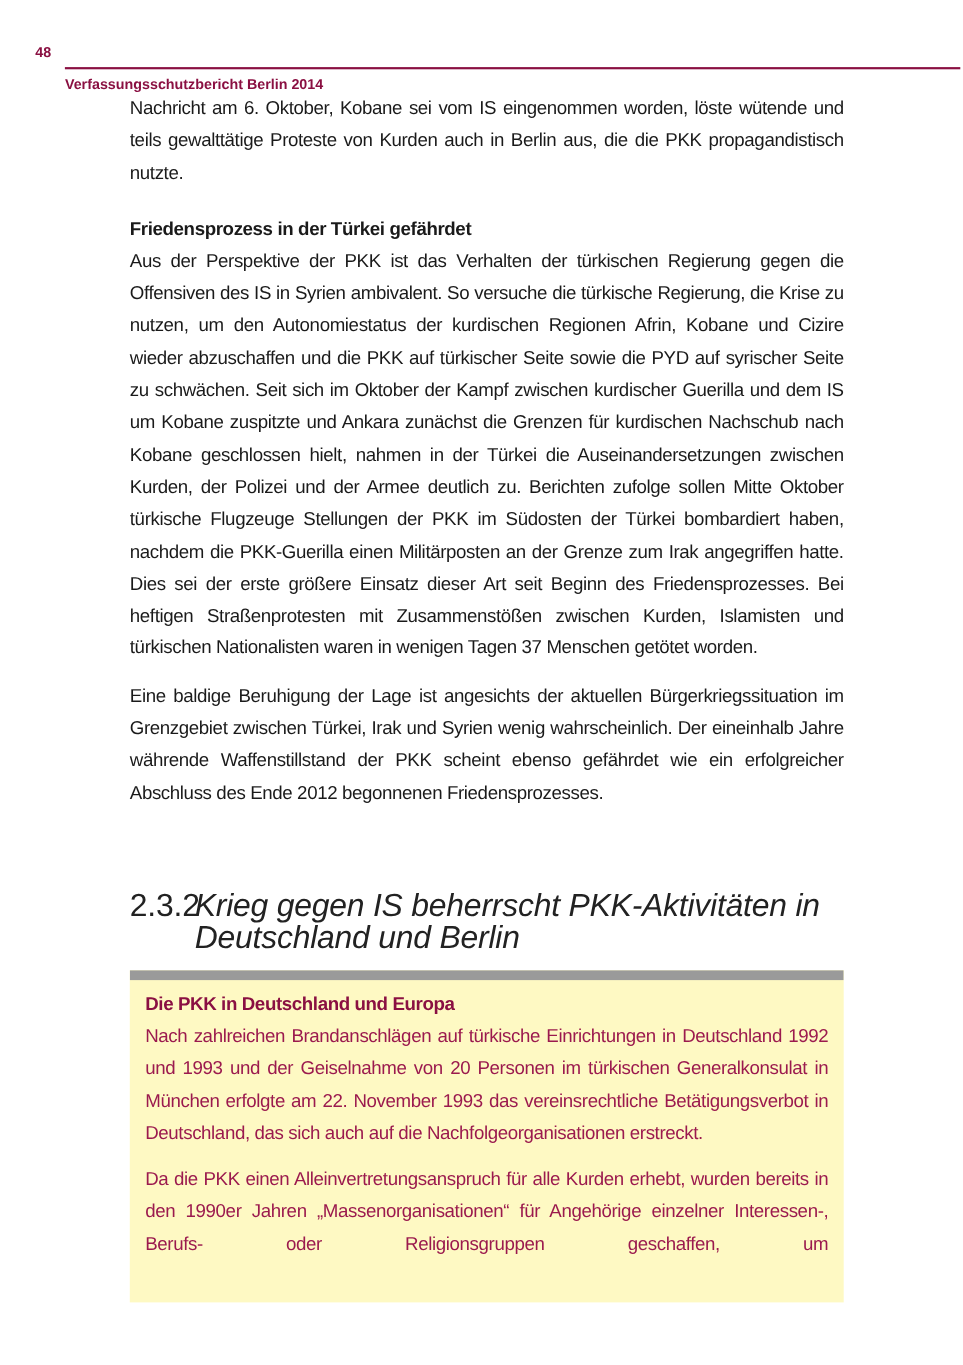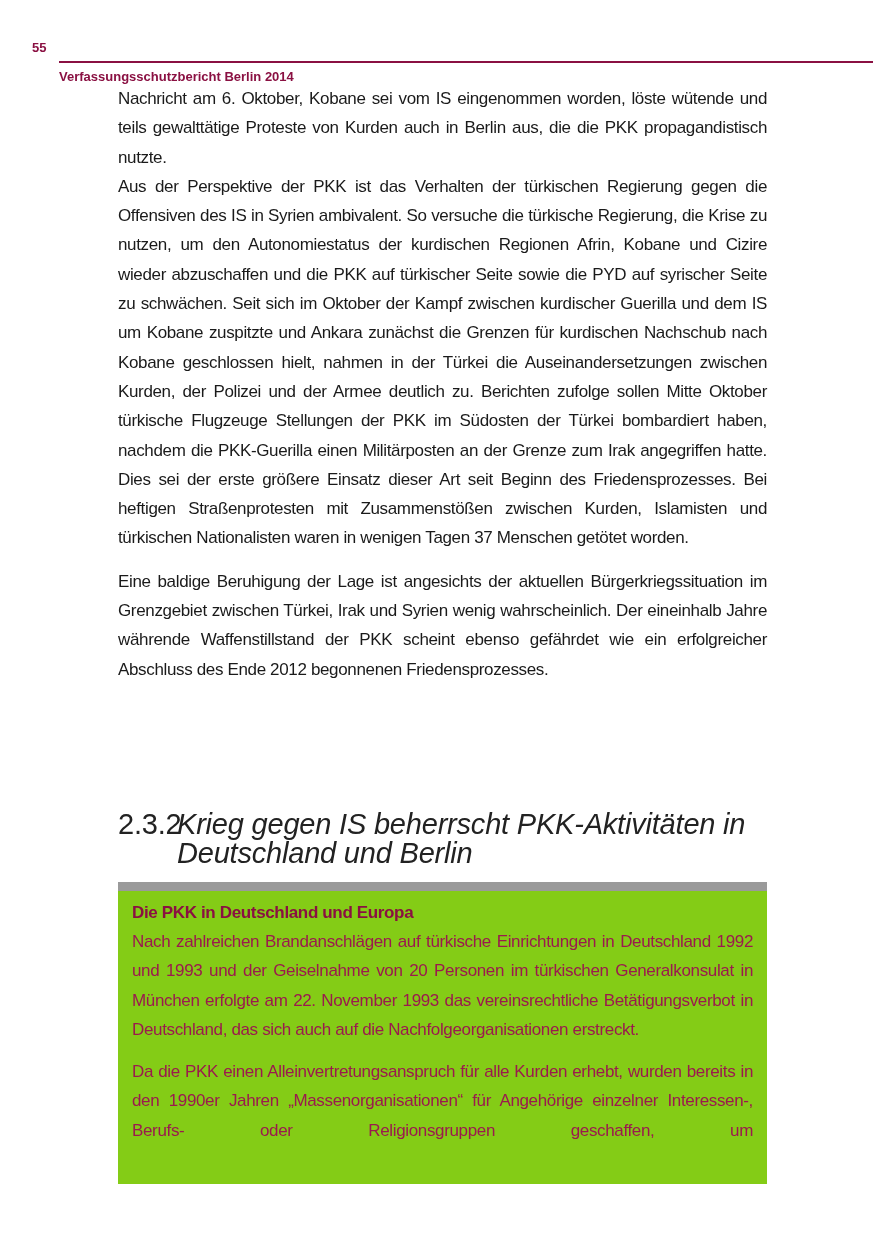--- a/index.html
+++ b/index.html
@@ -28,43 +28,44 @@
       font-weight: bold; margin-top: 22px; line-height: 29px; display: block;
     }
     .section-heading {
       position: absolute; left: 118px; top: 810px; width: 649px;
       font-size: 29px; line-height: 29px; color: #222; letter-spacing: -0.2px;
     }
     .section-heading .num { position: absolute; left: 0; top: 0; }
     .section-heading .title { display: block; padding-left: 59px; font-style: italic; }
     .infobox {
       position: absolute; left: 118px; top: 882px; width: 649px; height: 302px;
-      background: #84cc16; overflow: hidden;
+      background: #fef9c3; overflow: hidden;
     }
     .infobox .infobox-bar { height: 9px; background: #9a9a9a; }
     .infobox .infobox-body {
       padding: 11px 14px 0 14px; color: #9b1a4e;
       font-size: 17px; line-height: 29.3px; letter-spacing: -0.35px;
     }
     .infobox .infobox-title { font-weight: bold; color: #8a1042; display: block; line-height: 22px; margin-bottom: 3px; }
     .infobox p { margin: 0; text-align: justify; text-align-last: left; }
     .infobox p.gap-after { margin-bottom: 13px; }
     .infobox p.last-line-justified { text-align-last: justify; }
   </style>
 </head>
 <body>
 
 <div class="running-header">
-  <span class="page-number">55</span>
+  <span class="page-number">48</span>
   <span class="report-title">Verfassungsschutzbericht Berlin 2014</span>
 </div>
 <div class="header-rule"></div>
 
 <div class="content">
   <p class="intro">Nachricht am 6. Oktober, Kobane sei vom IS eingenommen worden, löste wütende und teils gewalttätige Proteste von Kurden auch in Berlin aus, die die PKK propagandistisch nutzte.</p>
+  <span class="sub-heading">Friedensprozess in der Türkei gefährdet</span>
   <p class="gap-after">Aus der Perspektive der PKK ist das Verhalten der türkischen Regierung gegen die Offensiven des IS in Syrien ambivalent. So versuche die türkische Regierung, die Krise zu nutzen, um den Autonomiestatus der kurdischen Regionen Afrin, Kobane und Cizire wieder abzuschaffen und die PKK auf türkischer Seite sowie die PYD auf syrischer Seite zu schwächen. Seit sich im Oktober der Kampf zwischen kurdischer Guerilla und dem IS um Kobane zuspitzte und Ankara zunächst die Grenzen für kurdischen Nachschub nach Kobane geschlossen hielt, nahmen in der Türkei die Auseinandersetzungen zwischen Kurden, der Polizei und der Armee deutlich zu. Berichten zufolge sollen Mitte Oktober türkische Flugzeuge Stellungen der PKK im Südosten der Türkei bombardiert haben, nachdem die PKK-Guerilla einen Militärposten an der Grenze zum Irak angegriffen hatte. Dies sei der erste größere Einsatz dieser Art seit Beginn des Friedensprozesses. Bei heftigen Straßenprotesten mit Zusammenstößen zwischen Kurden, Islamisten und türkischen Nationalisten waren in wenigen Tagen 37 Menschen getötet worden.</p>
   <p>Eine baldige Beruhigung der Lage ist angesichts der aktuellen Bürgerkriegssituation im Grenzgebiet zwischen Türkei, Irak und Syrien wenig wahrscheinlich. Der eineinhalb Jahre währende Waffenstillstand der PKK scheint ebenso gefährdet wie ein erfolgreicher Abschluss des Ende 2012 begonnenen Friedensprozesses.</p>
 </div>
 
 <div class="section-heading">
   <span class="num">2.3.2</span>
   <span class="title">Krieg gegen IS beherrscht PKK-Aktivitäten in Deutschland und Berlin</span>
 </div>
 
 <div class="infobox">

